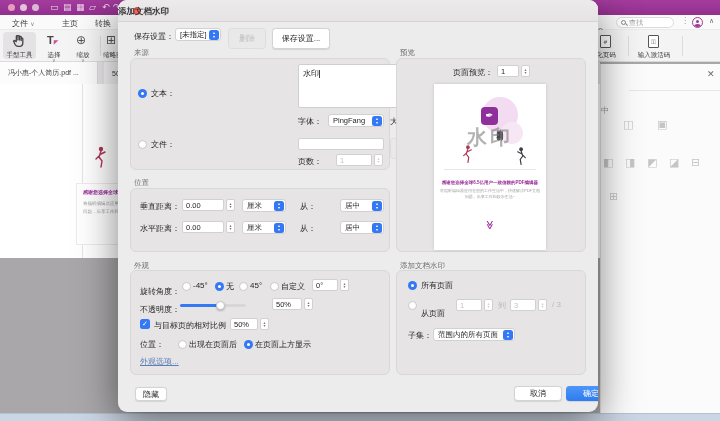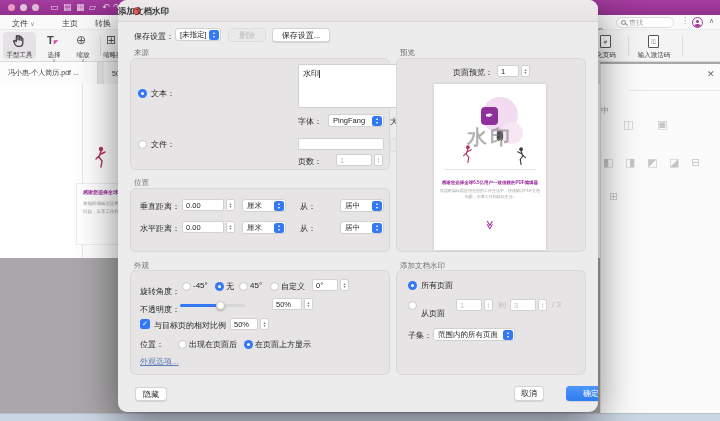--- a/index.html
+++ b/index.html
@@ -48,21 +48,21 @@
   .stepper { position:absolute; width:9px; height:12px; background:#fff; border:1px solid #D2D1D2; border-radius:2px; display:flex; flex-direction:column; align-items:center; justify-content:center; color:#7a7a7a; }
   .stepper::before { content:"▴"; font-size:4px; line-height:3.5px; }
   .stepper::after { content:"▾"; font-size:4px; line-height:3.5px; }
   .stepper.dis { color:#CFCECF; }
   .popup { position:absolute; height:13px; background:#fff; border:1px solid #D2D1D2; border-radius:3px; display:flex; align-items:center; justify-content:space-between; font-size:7.5px; color:#262626; padding-left:4px; }
   .pcaret { width:10px; height:10px; background:#3478F6; border-radius:2.5px; color:#fff; display:flex; flex-direction:column; align-items:center; justify-content:center; margin-right:1px; flex:none; }
   .pcaret::before { content:"▴"; font-size:4px; line-height:3.5px; }
   .pcaret::after { content:"▾"; font-size:4px; line-height:3.5px; }
   .ccaret { width:9px; height:9px; background:#3478F6; border-radius:50%; color:#fff; display:flex; align-items:center; justify-content:center; margin-right:1.5px; flex:none; }
   .ccaret::after { content:"▾"; font-size:5px; }
-  .btn { position:absolute; height:14px; background:#fff; border:1px solid #D4D3D4; border-radius:3.5px; font-size:8px; color:#262626; display:flex; align-items:center; justify-content:center; box-shadow:0 .5px 1px rgba(0,0,0,.1); }
+  .btn { position:absolute; height:21px; background:#fff; border:1px solid #D4D3D4; border-radius:3.5px; font-size:8px; color:#262626; display:flex; align-items:center; justify-content:center; box-shadow:0 .5px 1px rgba(0,0,0,.1); }
   .btn.dis { color:#C0BFC0; background:#EAE9EA; box-shadow:none; border-color:#DEDDDE; }
   .btn.primary { background:linear-gradient(#4E96F8,#2F7BF0); color:#fff; border:none; }
   .radio { position:absolute; width:9px; height:9px; border-radius:50%; background:#fff; border:1px solid #C8C7C8; }
   .radio.on { background:#3478F6; border:none; }
   .radio.on::after { content:""; position:absolute; left:3px; top:3px; width:3px; height:3px; border-radius:50%; background:#fff; }
   .check { position:absolute; width:10px; height:10px; border-radius:2.5px; background:#3478F6; color:#fff; font-size:7px; display:flex; align-items:center; justify-content:center; }
   .t-ico { position:absolute; width:11px; font-size:9px; font-weight:bold; color:#8a8a8a; text-align:center; border-bottom:2px solid #E09A3E; line-height:10px; }
   .t-ico::before { content:"T"; }
   .link { position:absolute; font-size:8px; color:#5d7fb9; }
   .thumb { position:absolute; left:316px; top:84px; width:112px; height:166px; background:#fff; box-shadow:0 0 3px rgba(0,0,0,.15); overflow:hidden; }
@@ -309,16 +309,16 @@
     <span class="field dis" style="left:392px;top:299px;width:26px">3</span>
     <span class="stepper dis" style="left:420px;top:299px"></span>
     <span class="lbl dis" style="left:434px;top:300px">/ 3</span>
     <span class="lbl" style="left:290px;top:330px">子集：</span>
     <span class="popup" style="left:315px;top:328px;width:82px">
         <span>范围内的所有页面</span>
         <span class="pcaret"></span>
       </span>
 
     <span class="btn" style="left:17px;top:387px;width:32px;height:14px">隐藏</span>
-    <span class="btn" style="left:396px;top:386px;width:30px;height:15px">取消</span>
+    <span class="btn" style="left:396px;top:386px;width:48px;height:15px">取消</span>
     <span class="btn primary" style="left:448px;top:386px;width:50px;height:15px">确定</span>
   </div>
 </div>
 
 </body></html>

